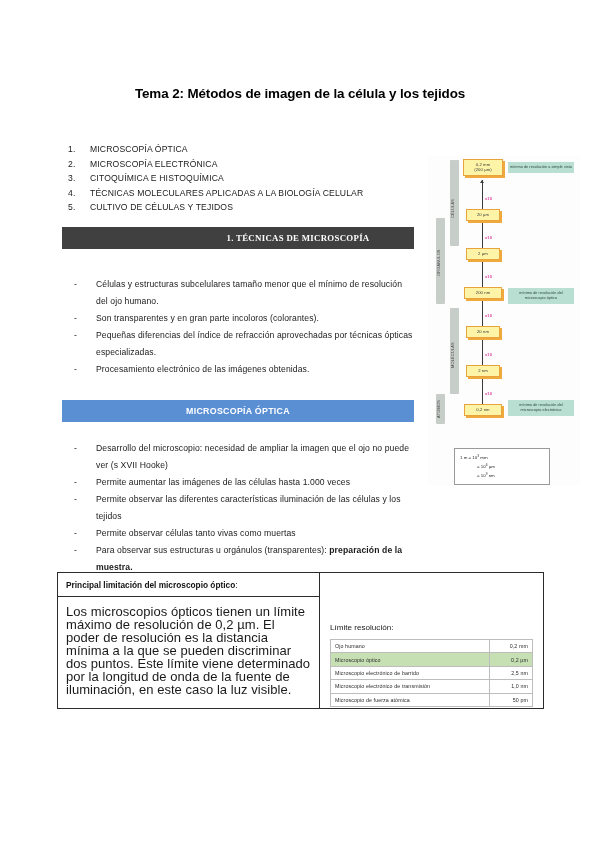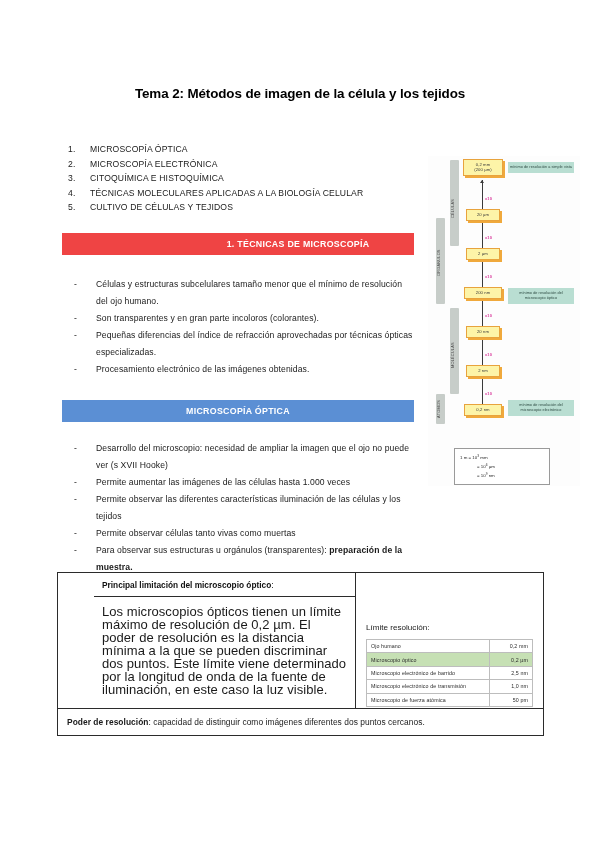--- a/index.html
+++ b/index.html
@@ -59,22 +59,23 @@
     height: 22px;
     display: flex;
     align-items: center;
     justify-content: center;
     font-size: 8.8px;
     font-weight: bold;
     color: #ffffff;
     letter-spacing: 0.3px;
   }
   .banner.pink {
-    top: 233px;
-    background: #ef4444;
+    top: 227px;
+    background: #404040;
+    font-family: Liberation Serif, serif;
   }
   .banner.pink .banner-inner {
     padding-left: 120px;
   }
   .banner.blue {
     top: 400px;
     background: #5b8fd4;
   }
 
   
@@ -194,21 +195,20 @@
   .bw-top {
     display: flex;
     height: 135px;
   }
   .bw-left {
     width: 262px;
     box-sizing: border-box;
     border-right: 1.2px solid #2b2b2b;
     display: flex;
     flex-direction: column;
-    margin-left: 36px;
   }
   .bw-left-head {
     border-bottom: 1.2px solid #2b2b2b;
     padding: 7px 8px 6px 8px;
     font-size: 8.3px;
     font-weight: bold;
     color: #111;
   }
   .bw-left-head .reg { font-weight: normal; }
   .bw-left-body {
@@ -427,16 +427,15 @@
               <td class="val">1,0 nm</td>
             </tr>
             <tr>
               <td>Microscopio de fuerza atómica</td>
               <td class="val">50 pm</td>
             </tr>
           </tbody>
         </table>
       </div>
     </div>
-    <div class="bw-bottom"><b>Poder de resolución</b><span>: capacidad de distinguir como imágenes diferentes dos puntos cercanos.</span></div>
   </div>
 
 </div>
 
 </body></html>

